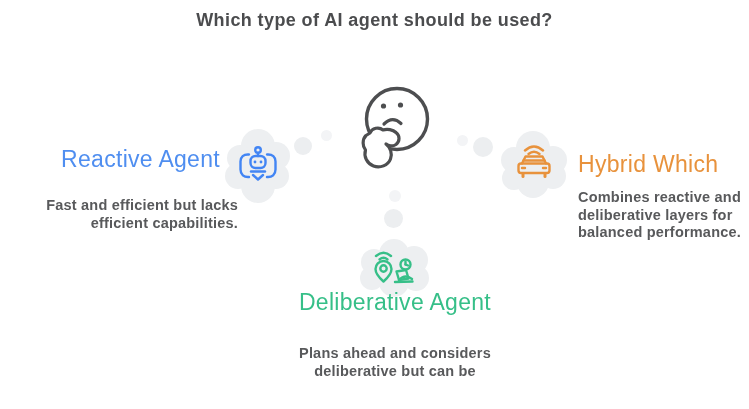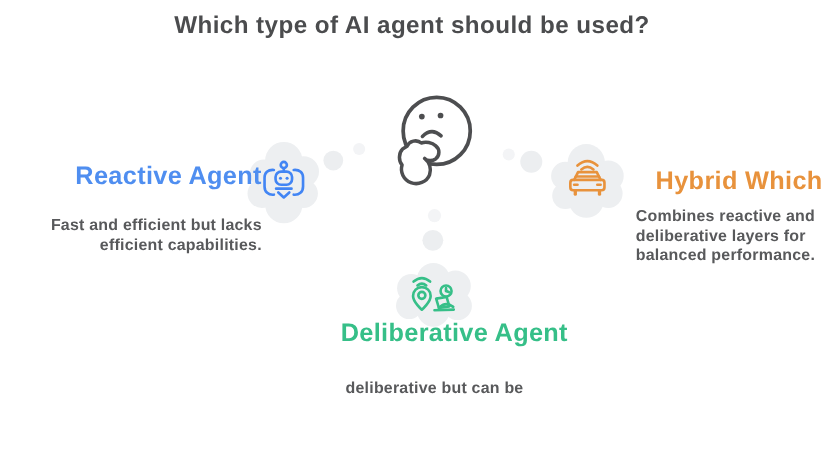--- a/index.html
+++ b/index.html
@@ -2,23 +2,23 @@
 <html><head>
 <meta charset="utf-8">
 <style>
   html,body{margin:0;padding:0;background:#fff;}
   .canvas{
     position:relative;width:749px;height:409px;background:#ffffff;overflow:hidden;
     font-family:"Liberation Sans",sans-serif;
   }
   .title{
     position:absolute;top:10px;left:0;width:100%;text-align:center;
-    font-size:22px;font-weight:800;color:#4b4c4e;letter-spacing:.4px;
+    font-size:18px;font-weight:800;color:#4b4c4e;letter-spacing:.4px;
   }
-  .agent-name{position:absolute;font-size:23px;font-weight:700;letter-spacing:.3px;padding-left:18px;}
+  .agent-name{position:absolute;font-size:23px;font-weight:400;letter-spacing:.3px;}
   .agent-name.reactive{left:0;width:220px;top:146px;text-align:right;color:#4f8ef0;}
   .agent-name.hybrid{left:578px;width:170px;top:151px;text-align:left;color:#e8923c;}
   .agent-name.deliberative{left:275px;width:240px;top:289px;text-align:center;color:#36bf88;}
   .agent-desc{position:absolute;font-size:14.5px;font-weight:700;color:#58595b;line-height:17.5px;letter-spacing:.2px;}
   .agent-desc.reactive{left:0;width:220px;top:197px;text-align:right;padding-left:18px;}
   .agent-desc.hybrid{left:578px;width:175px;top:189px;text-align:left;}
   .agent-desc.deliberative{left:265px;width:260px;top:345px;text-align:center;}
   .agent-desc div{white-space:nowrap;}
   .cloud{position:absolute;}
   .cloud circle{fill:#edeff1;}
@@ -129,16 +129,17 @@
 
   <div class="agent-name hybrid">Hybrid Which</div>
   <div class="agent-desc hybrid">
     <div>Combines reactive and</div>
     <div>deliberative layers for</div>
     <div>balanced performance.</div>
   </div>
 
   <div class="agent-name deliberative">Deliberative Agent</div>
   <div class="agent-desc deliberative">
+    <div>Plans ahead and considers</div>
     <div>deliberative but can be</div>
   </div>
 
 </div>
 
 </body></html>

